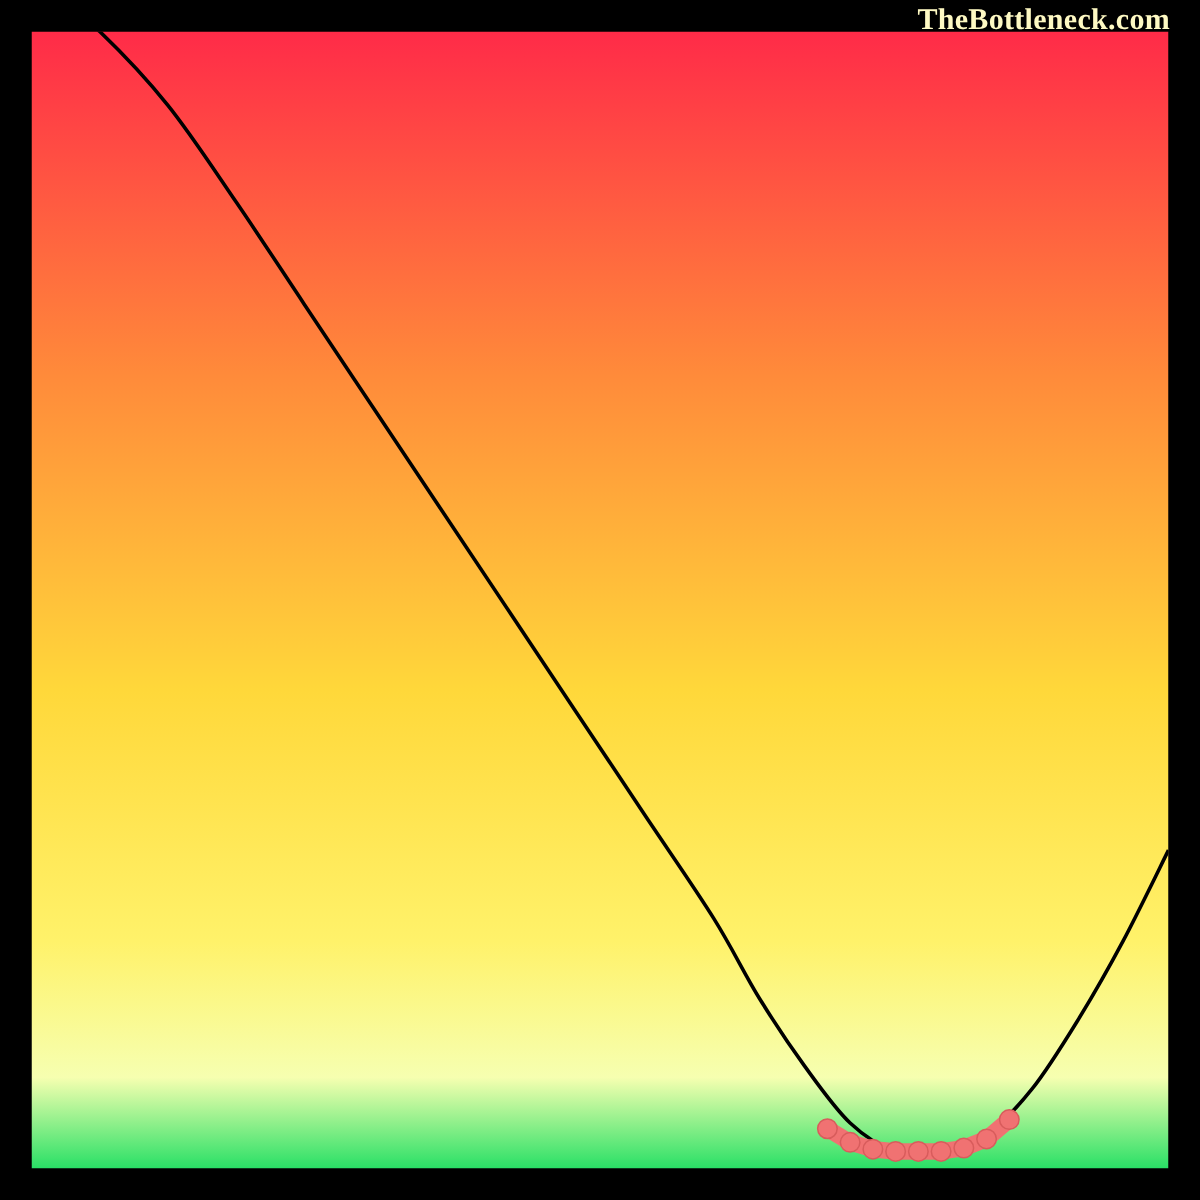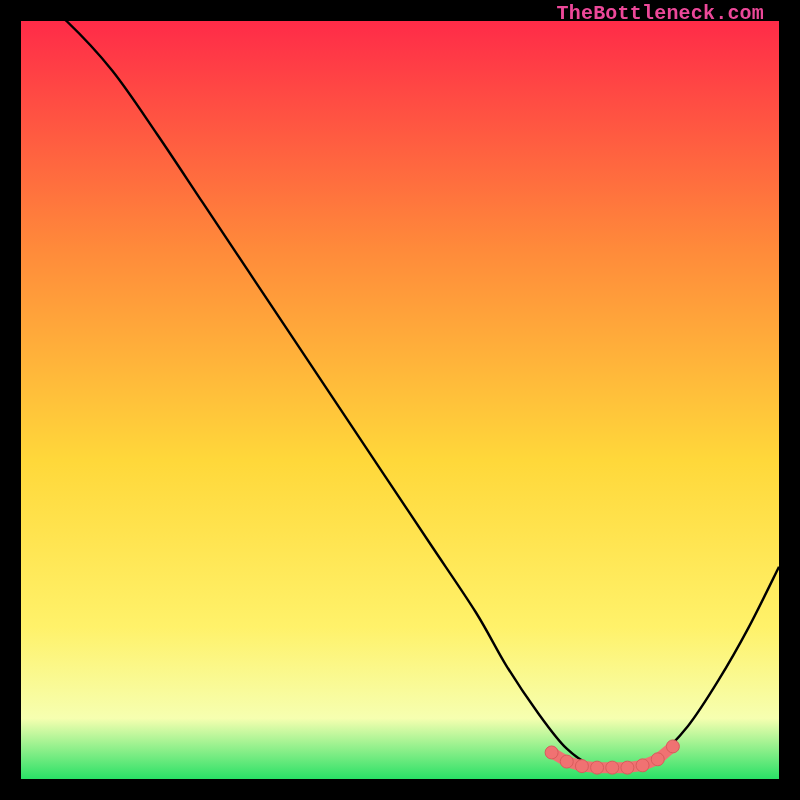--- a/index.html
+++ b/index.html
@@ -21,25 +21,25 @@
   .plot-area {
     position: absolute;
     left: 0;
     top: 0;
     width: 758px;
     height: 758px;
   }
   .watermark {
     position: absolute;
     top: 2px;
-    right: 36px;
-    font-family: Liberation Mono, monospace;
+    right: 20px;
+    font-family: Liberation Serif, serif;
     font-size: 20px;
     font-weight: 600;
-    color: #ec4899;
+    color: #fef9c3;
     letter-spacing: 0.2px;
   }
   svg { display: block; }
 </style>
 </head>
 <body>
 
 <div class="frame">
   <svg class="plot-area" viewBox="0 0 758 758" width="758" height="758" preserveAspectRatio="none">
     <defs>

